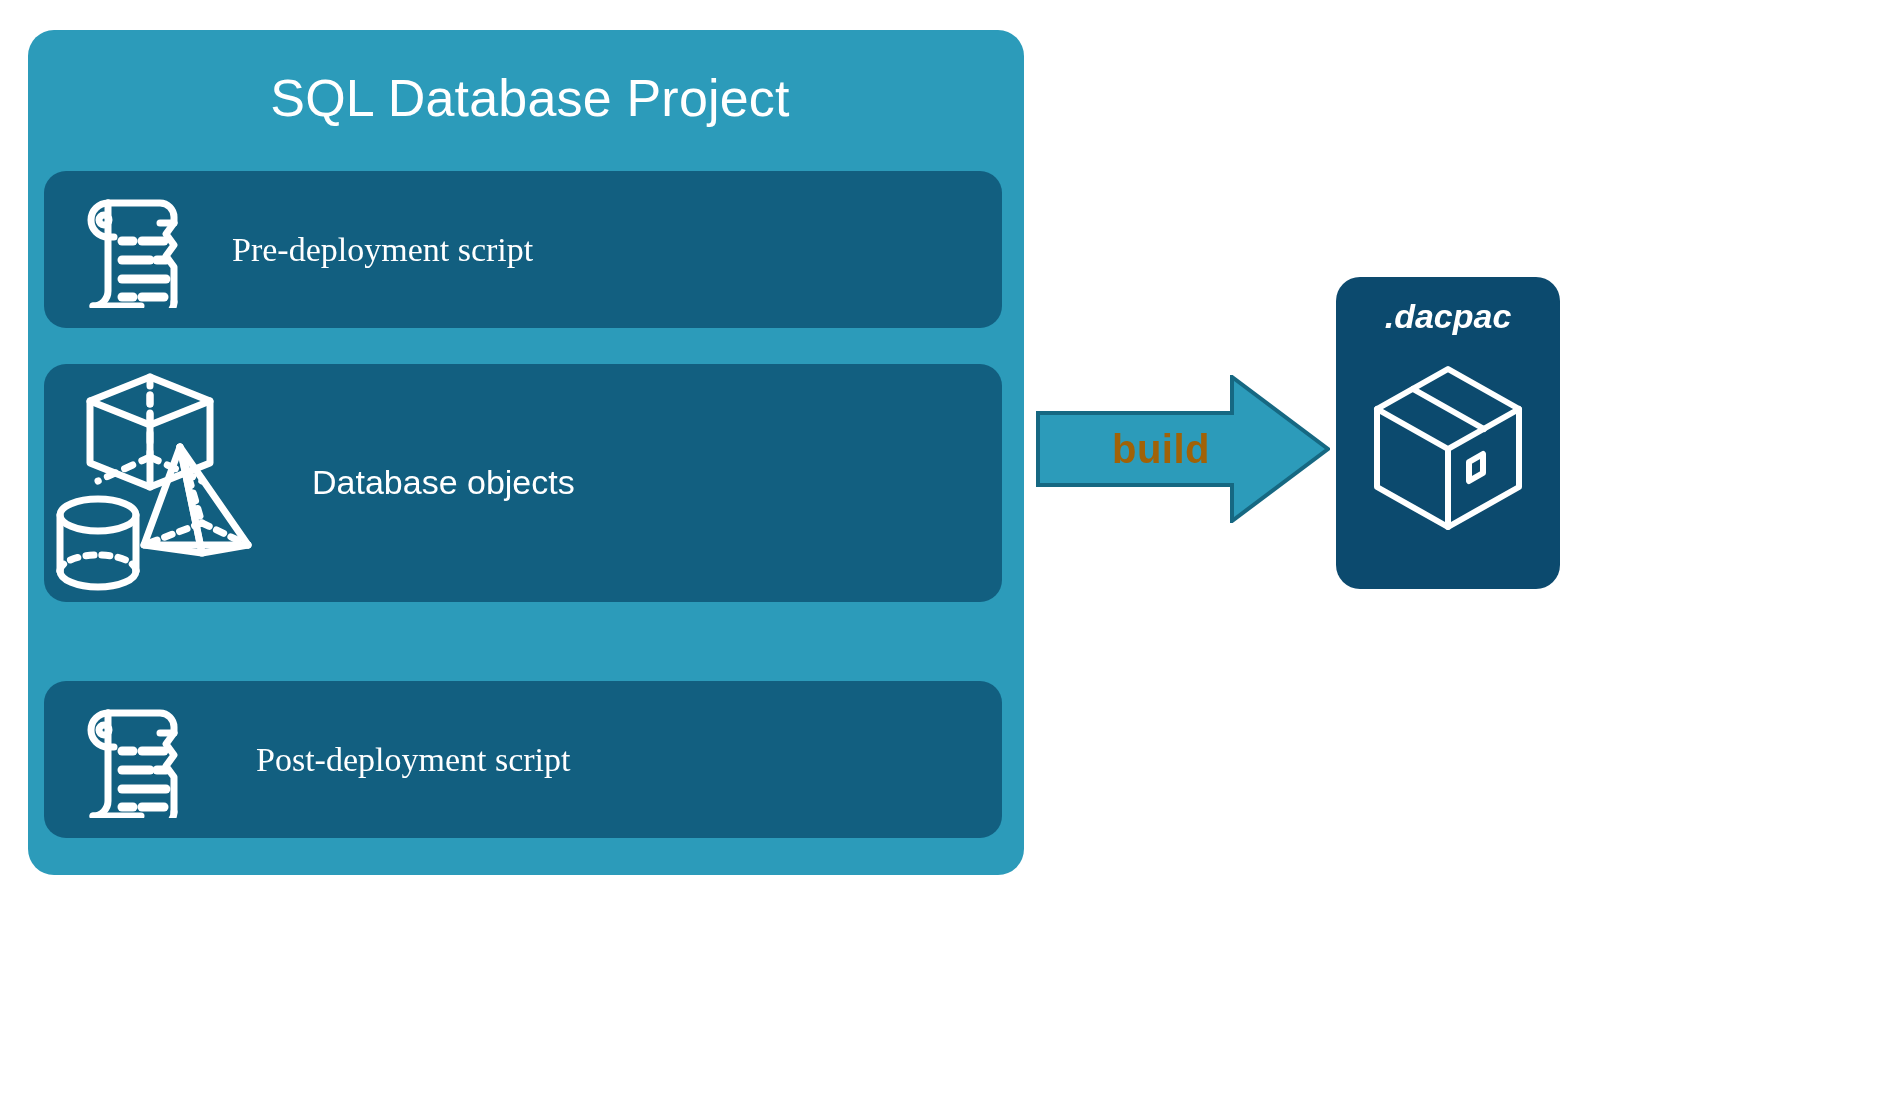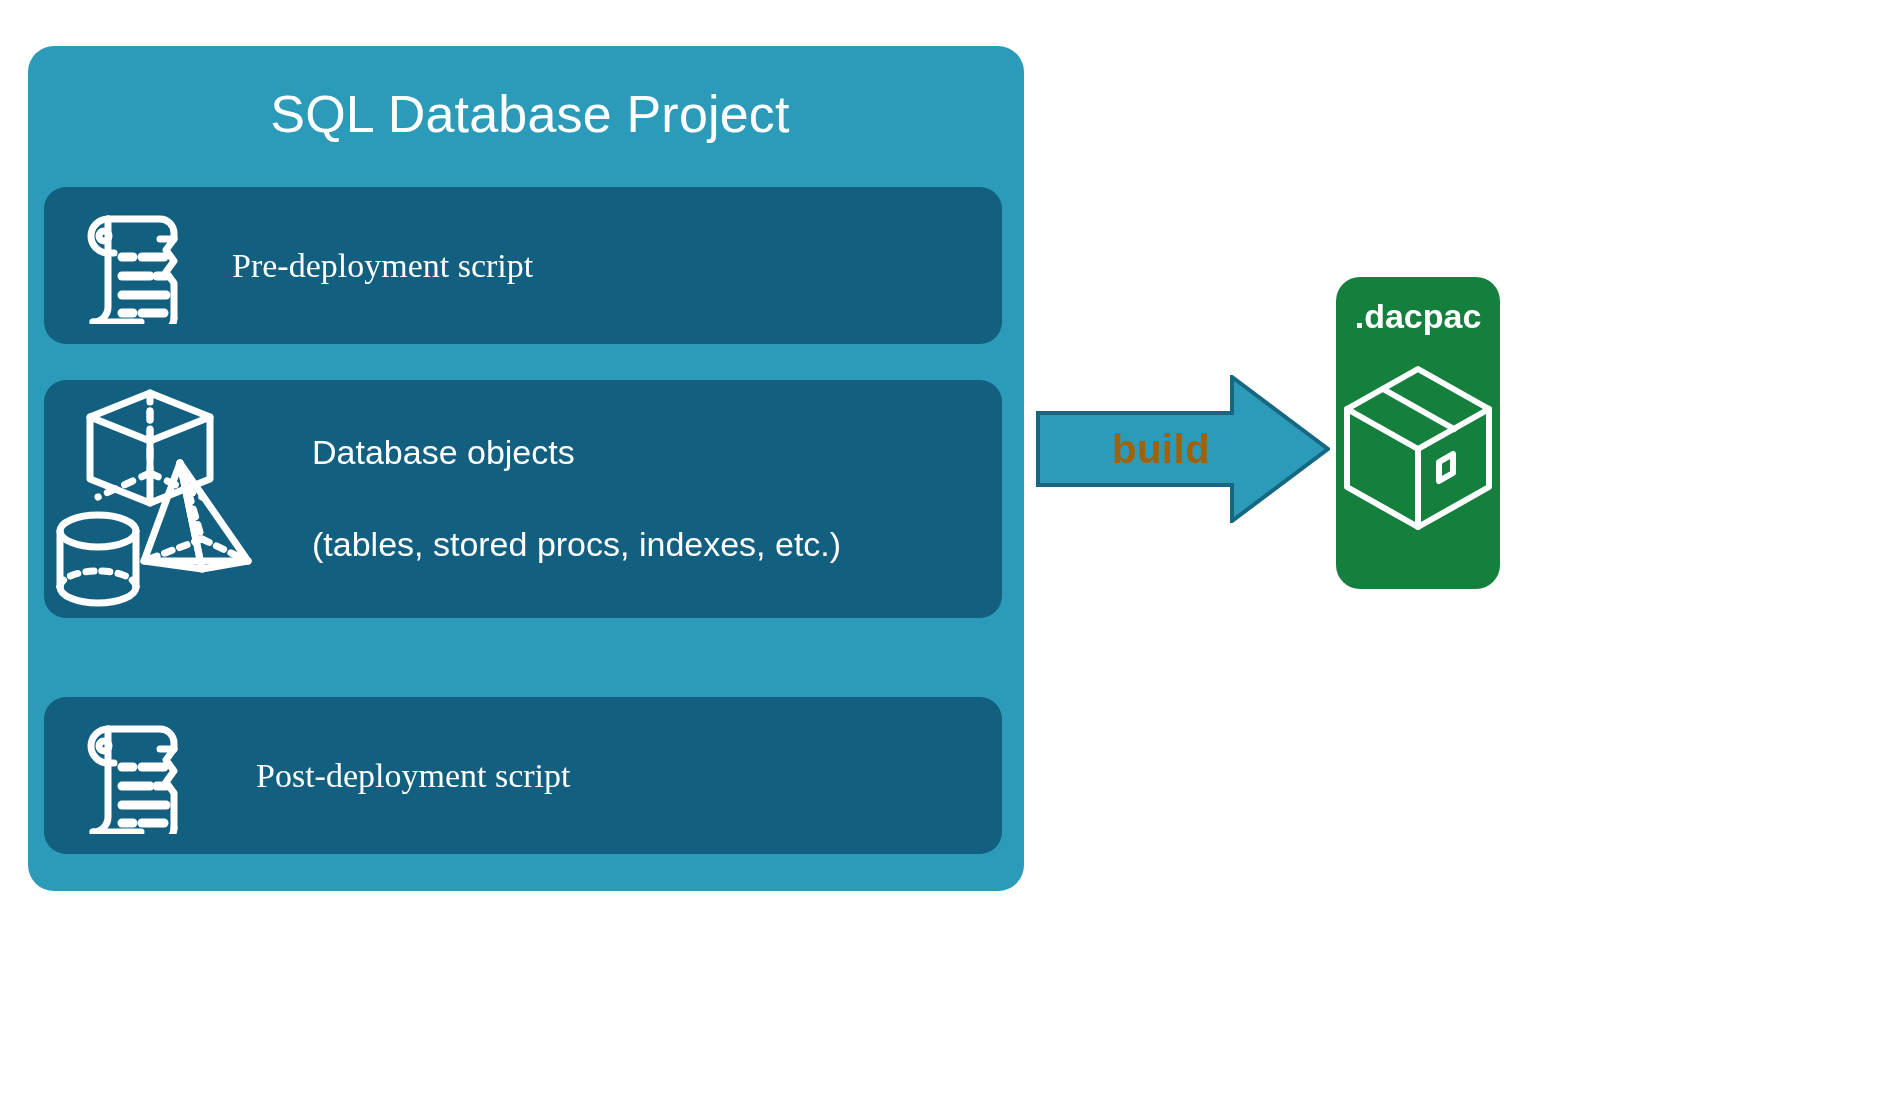--- a/index.html
+++ b/index.html
@@ -18,21 +18,20 @@
   
   #project-card {
     position: absolute;
     left: 28px;
     top: 30px;
     width: 996px;
     height: 845px;
     background: #2C9BBA;
     border-radius: 26px;
     box-sizing: border-box;
-    margin-top: 16px;
   }
 
   #project-title {
     position: absolute;
     left: 0;
     top: 40px;
     width: 100%;
     text-align: center;
     color: #ffffff;
     font-size: 52px;
@@ -102,25 +101,26 @@
     font-weight: bold;
     letter-spacing: 0.5px;
     pointer-events: none;
   }
 
   
   #dacpac-card {
     position: absolute;
     left: 1336px;
     top: 277px;
-    width: 164px;
+    width: 224px;
     height: 312px;
-    background: #15803d;
+    background: #0c4a6e;
     border-radius: 24px;
     box-sizing: border-box;
+    font-style: italic;
   }
   #dacpac-title {
     position: absolute;
     top: 20px;
     left: 0;
     width: 100%;
     text-align: center;
     color: #ffffff;
     font-size: 34px;
     font-weight: bold;
@@ -204,21 +204,20 @@
           <ellipse cx="46" cy="150" rx="38" ry="16"></ellipse>
           <path d="M8 150 v56"></path>
           <path d="M84 150 v56"></path>
           <path d="M8 206 a38 16 0 0 0 76 0"></path>
           <path d="M8 206 a38 16 0 0 1 76 0" stroke-dasharray="8 8"></path>
         </g>
       </svg>
     </div>
     <div class="panel-label">
       <div>Database objects</div>
-      <div>(tables, stored procs, indexes, etc.)</div>
     </div>
   </div>
 
   <div class="panel" id="panel-post">
     <div class="panel-icon">
       <svg width="126" height="116" viewBox="0 0 126 116" fill="none" stroke="#ffffff" stroke-width="7" stroke-linecap="round" stroke-linejoin="round">
         <path d="M44 11 H96 a14 14 0 0 1 14 14 v6 h-14"></path>
         <path d="M44 11 a17 17 0 0 0 -17 17 a17 17 0 0 0 17 17 h6"></path>
         <circle cx="40" cy="28" r="5"></circle>
         <path d="M44 11 v88 a15 15 0 0 1 -15 15"></path>

